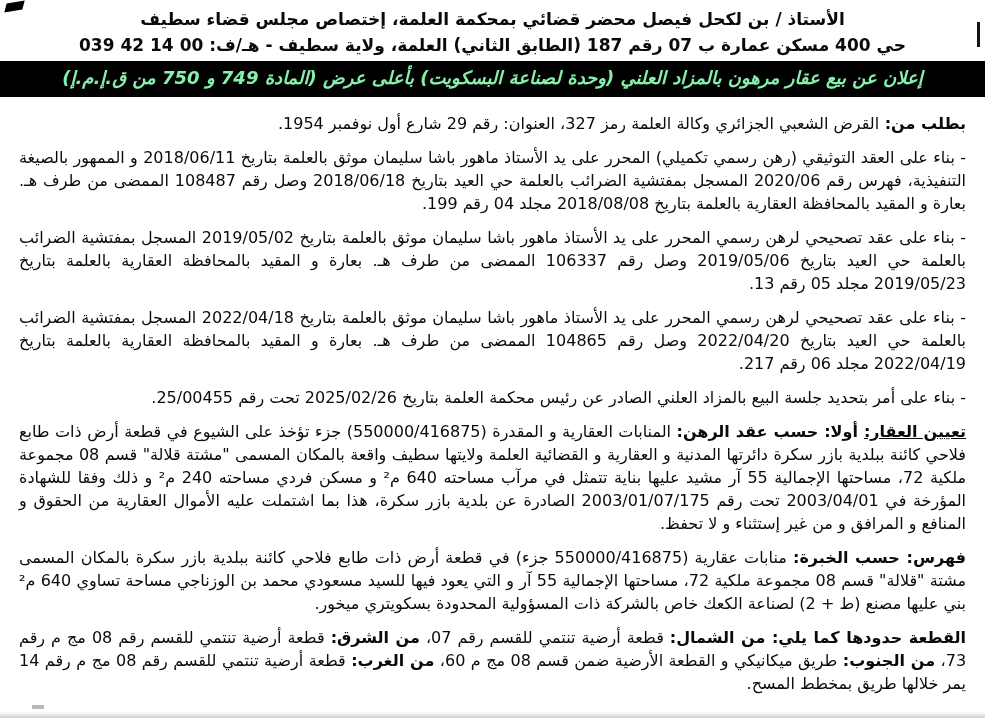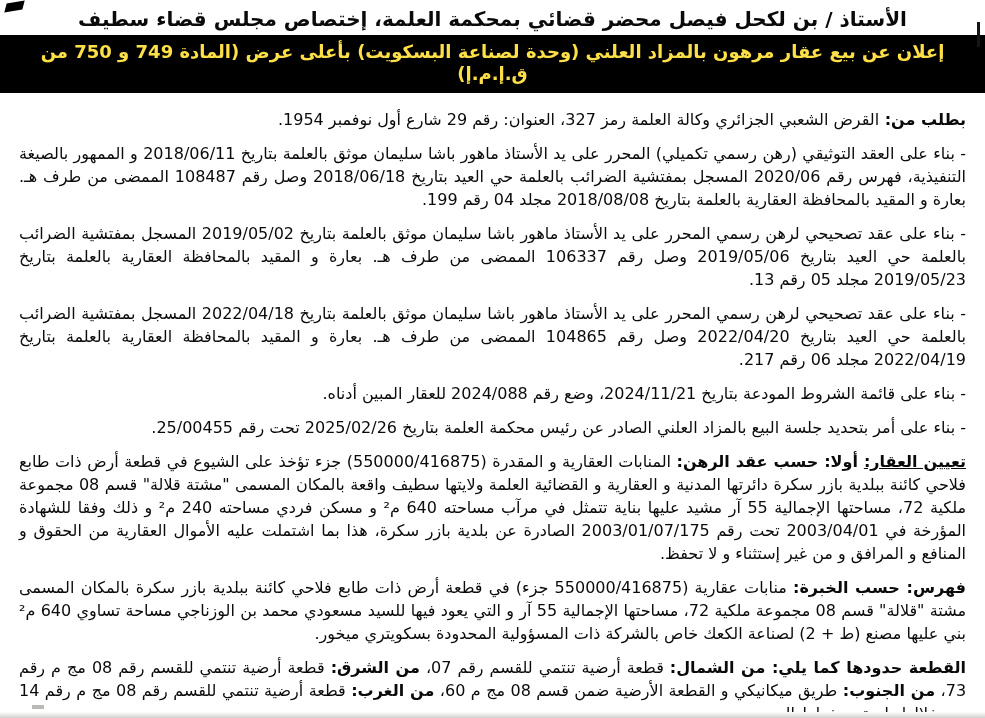--- a/index.html
+++ b/index.html
@@ -8,21 +8,21 @@
     width: 985px; height: 718px;
     margin: 0 auto;
     background: #ffffff;
     color: #0a0a0a;
     direction: rtl;
     font-family: "DejaVu Sans", sans-serif;
     overflow: hidden;
     box-sizing: border-box;
   }
   .header { text-align: center; font-weight: bold; padding-top: 6px; }
-  .header .hline { font-size: 20px; line-height: 26px; }
+  .header .hline { font-size: 17px; line-height: 26px; }
   .banner {
     margin-top: 3px;
     background: #000000;
     color: #ffffff;
     font-weight: bold;
     font-size: 18px;
     text-align: center;
     padding: 6px 8px 8px 8px;
     line-height: 22px;
   }
@@ -58,32 +58,32 @@
 </head>
 <body>
 
 <div class="page" style="background: rgb(255, 255, 255); color: rgb(10, 10, 10);">
 
   <div class="mark-tl"></div>
   <div class="mark-tr"></div>
 
   <div class="header">
     <div class="hline">الأستاذ / بن لكحل فيصل محضر قضائي بمحكمة العلمة، إختصاص مجلس قضاء سطيف</div>
+    <div class="hline">حي 400 مسكن عمارة ب 07 رقم 187 (الطابق الثاني) العلمة، ولاية سطيف - هـ/ف: 00 14 42 039</div>
   </div>
 
-  <div class="banner" style="background: rgb(0, 0, 0); color: #fde047;">
+  <div class="banner" style="background: rgb(0, 0, 0); color: #86efac; font-style: italic;">
     <span>إعلان عن بيع عقار مرهون بالمزاد العلني (وحدة لصناعة البسكويت) بأعلى عرض (المادة 749 و 750 من ق.إ.م.إ)</span>
   </div>
 
   <div class="doc-body">
       <p><span class="b">بطلب من: </span><span>القرض الشعبي الجزائري وكالة العلمة رمز 327، العنوان: رقم 29 شارع أول نوفمبر 1954.</span></p>
       <p><span>- بناء على العقد التوثيقي (رهن رسمي تكميلي) المحرر على يد الأستاذ ماهور باشا سليمان موثق بالعلمة بتاريخ 2018/06/11 و الممهور بالصيغة التنفيذية، فهرس رقم 2020/06 المسجل بمفتشية الضرائب بالعلمة حي العيد بتاريخ 2018/06/18 وصل رقم 108487 الممضى من طرف هـ. بعارة و المقيد بالمحافظة العقارية بالعلمة بتاريخ 2018/08/08 مجلد 04 رقم 199.</span></p>
       <p><span>- بناء على عقد تصحيحي لرهن رسمي المحرر على يد الأستاذ ماهور باشا سليمان موثق بالعلمة بتاريخ 2019/05/02 المسجل بمفتشية الضرائب بالعلمة حي العيد بتاريخ 2019/05/06 وصل رقم 106337 الممضى من طرف هـ. بعارة و المقيد بالمحافظة العقارية بالعلمة بتاريخ 2019/05/23 مجلد 05 رقم 13.</span></p>
       <p><span>- بناء على عقد تصحيحي لرهن رسمي المحرر على يد الأستاذ ماهور باشا سليمان موثق بالعلمة بتاريخ 2022/04/18 المسجل بمفتشية الضرائب بالعلمة حي العيد بتاريخ 2022/04/20 وصل رقم 104865 الممضى من طرف هـ. بعارة و المقيد بالمحافظة العقارية بالعلمة بتاريخ 2022/04/19 مجلد 06 رقم 217.</span></p>
-      <p><span>- بناء على قائمة الشروط المودعة بتاريخ 2024/11/21، وضع رقم 2024/088 للعقار المبين أدناه.</span></p>
       <p><span>- بناء على أمر بتحديد جلسة البيع بالمزاد العلني الصادر عن رئيس محكمة العلمة بتاريخ 2025/02/26 تحت رقم 25/00455.</span></p>
       <p><span class="b u">تعيين العقار:</span><span class="b"> </span><span class="b">أولا: حسب عقد الرهن:</span><span> المنابات العقارية و المقدرة (550000/416875) جزء تؤخذ على الشيوع في قطعة أرض ذات طابع فلاحي كائنة ببلدية بازر سكرة دائرتها المدنية و العقارية و القضائية العلمة ولايتها سطيف واقعة بالمكان المسمى "مشتة قلالة" قسم 08 مجموعة ملكية 72، مساحتها الإجمالية 55 آر مشيد عليها بناية تتمثل في مرآب مساحته 640 م² و مسكن فردي مساحته 240 م² و ذلك وفقا للشهادة المؤرخة في 2003/04/01 تحت رقم 2003/01/07/175 الصادرة عن بلدية بازر سكرة، هذا بما اشتملت عليه الأموال العقارية من الحقوق و المنافع و المرافق و من غير إستثناء و لا تحفظ.</span></p>
       <p><span class="b">فهرس: حسب الخبرة:</span><span> منابات عقارية (550000/416875 جزء) في قطعة أرض ذات طابع فلاحي كائنة ببلدية بازر سكرة بالمكان المسمى مشتة "قلالة" قسم 08 مجموعة ملكية 72، مساحتها الإجمالية 55 آر و التي يعود فيها للسيد مسعودي محمد بن الوزناجي مساحة تساوي 640 م² بني عليها مصنع (ط + 2) لصناعة الكعك خاص بالشركة ذات المسؤولية المحدودة بسكويتري ميخور.</span></p>
       <p><span class="b">القطعة حدودها كما يلي: من الشمال:</span><span> قطعة أرضية تنتمي للقسم رقم 07، </span><span class="b">من الشرق:</span><span> قطعة أرضية تنتمي للقسم رقم 08 مج م رقم 73، </span><span class="b">من الجنوب:</span><span> طريق ميكانيكي و القطعة الأرضية ضمن قسم 08 مج م 60، </span><span class="b">من الغرب:</span><span> قطعة أرضية تنتمي للقسم رقم 08 مج م رقم 14 يمر خلالها طريق بمخطط المسح.</span></p>
     </div>
 
   <div class="smudge-bl"></div>
   <div class="bottom-strip"></div>
 
 </div>

